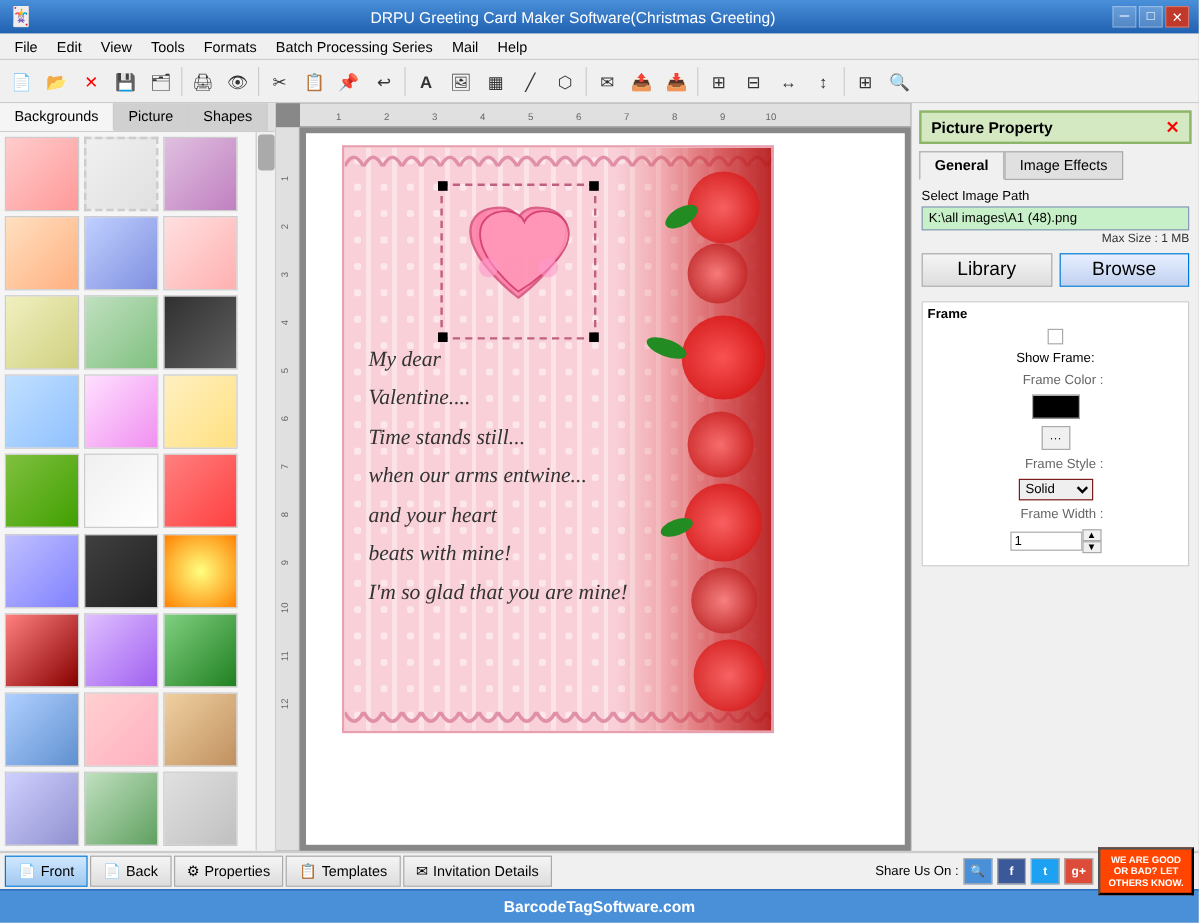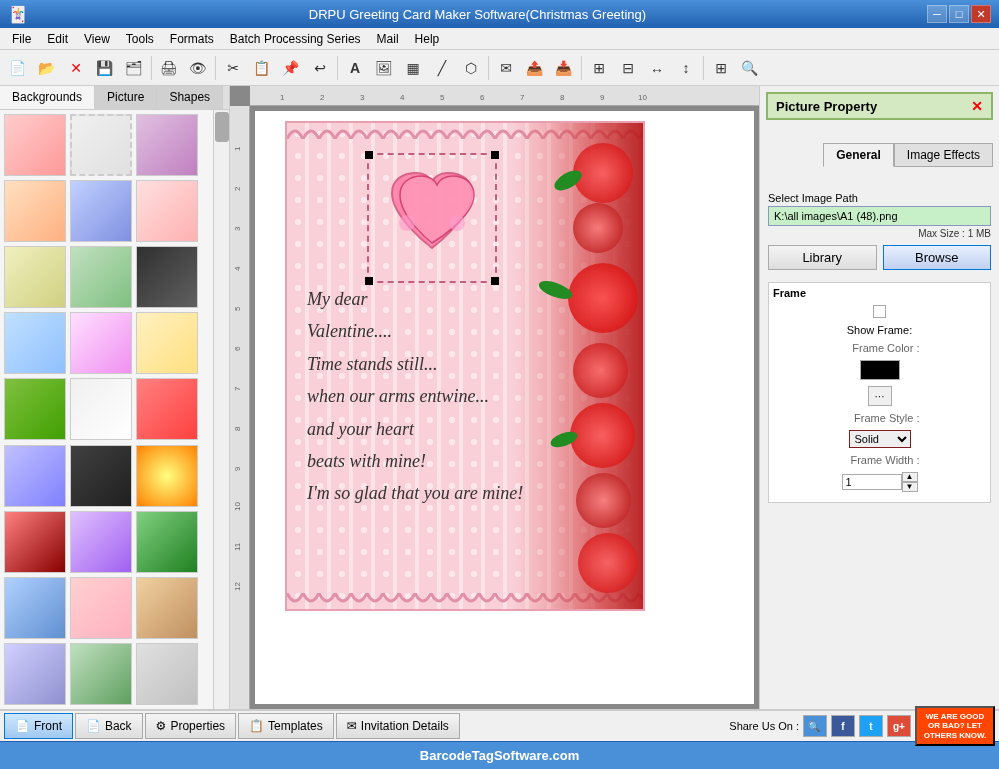--- a/index.html
+++ b/index.html
@@ -36,29 +36,29 @@
     
     .canvas-area { flex: 1; background: #888; overflow: hidden; position: relative; display: flex; align-items: center; justify-content: center; }
     .ruler-h { position: absolute; top: 0; left: 20px; right: 0; height: 20px; background: #e0e0e0; border-bottom: 1px solid #aaa; }
     .ruler-v { position: absolute; top: 20px; left: 0; bottom: 0; width: 20px; background: #e0e0e0; border-right: 1px solid #aaa; }
     .card-canvas { position: absolute; top: 25px; left: 25px; right: 5px; bottom: 5px; background: white; }
     
     
     .right-panel { width: 240px; background: #f0f0f0; border-left: 1px solid #ccc; display: flex; flex-direction: column; }
     .prop-header { background: #d4e8c2; border: 2px solid #8db56a; margin: 6px; padding: 4px 8px; font-size: 13px; font-weight: bold; display: flex; justify-content: space-between; align-items: center; }
     .prop-close { color: red; font-weight: bold; font-size: 14px; cursor: pointer; }
-    .prop-tabs { display: flex; margin: 17px 6px; justify-content: flex-end; }
+    .prop-tabs { display: flex; margin: 0 6px; }
     .prop-tab { padding: 4px 12px; font-size: 12px; cursor: pointer; border: 1px solid #aaa; background: #e0e0e0; }
     .prop-tab.active { background: #f0f0f0; border-bottom-color: #f0f0f0; font-weight: bold; }
     .prop-content { padding: 8px; flex: 1; }
     .prop-label { font-size: 11px; margin-bottom: 2px; }
     .prop-input { width: 100%; border: 1px solid #89b; background: #c8f0c8; padding: 3px 5px; font-size: 11px; margin-bottom: 2px; }
     .prop-maxsize { font-size: 10px; text-align: right; color: #333; margin-bottom: 6px; }
     .prop-btns { display: flex; gap: 6px; margin-bottom: 12px; }
-    .prop-btn { flex: 1; padding: 4px; border: 1px solid #aaa; background: linear-gradient(to bottom, #f5f5f5, #ddd); cursor: pointer; font-size: 13px; }
+    .prop-btn { flex: 1; padding: 4px; border: 1px solid #aaa; background: linear-gradient(to bottom, #f5f5f5, #ddd); cursor: pointer; font-size: 16px; }
     .prop-btn.browse { background: linear-gradient(to bottom, #e8f0ff, #c0d0f0); border-color: #0078d7; }
     .frame-section { border: 1px solid #ccc; padding: 4px; background: white; margin-bottom: 8px; }
     .frame-title { font-size: 11px; font-weight: bold; margin-bottom: 6px; }
     .frame-row { display: flex; align-items: center; gap: 6px; margin-bottom: 6px; font-size: 11px; flex-direction: column; }
     .frame-row label { width: 80px; text-align: right; color: #666; }
     .color-box { width: 40px; height: 20px; background: black; border: 1px solid #aaa; cursor: pointer; }
     .dots-btn { width: 24px; height: 20px; border: 1px solid #aaa; background: #f0f0f0; cursor: pointer; font-size: 10px; display: flex; align-items: center; justify-content: center; }
     .frame-select { flex: 1; border: 1px solid #7f1d1d; font-size: 11px; padding: 1px; }
     .frame-spinner { width: 60px; border: 1px solid #aaa; font-size: 11px; padding: 1px 3px; }
     .spinner-wrap { display: flex; align-items: center; }

